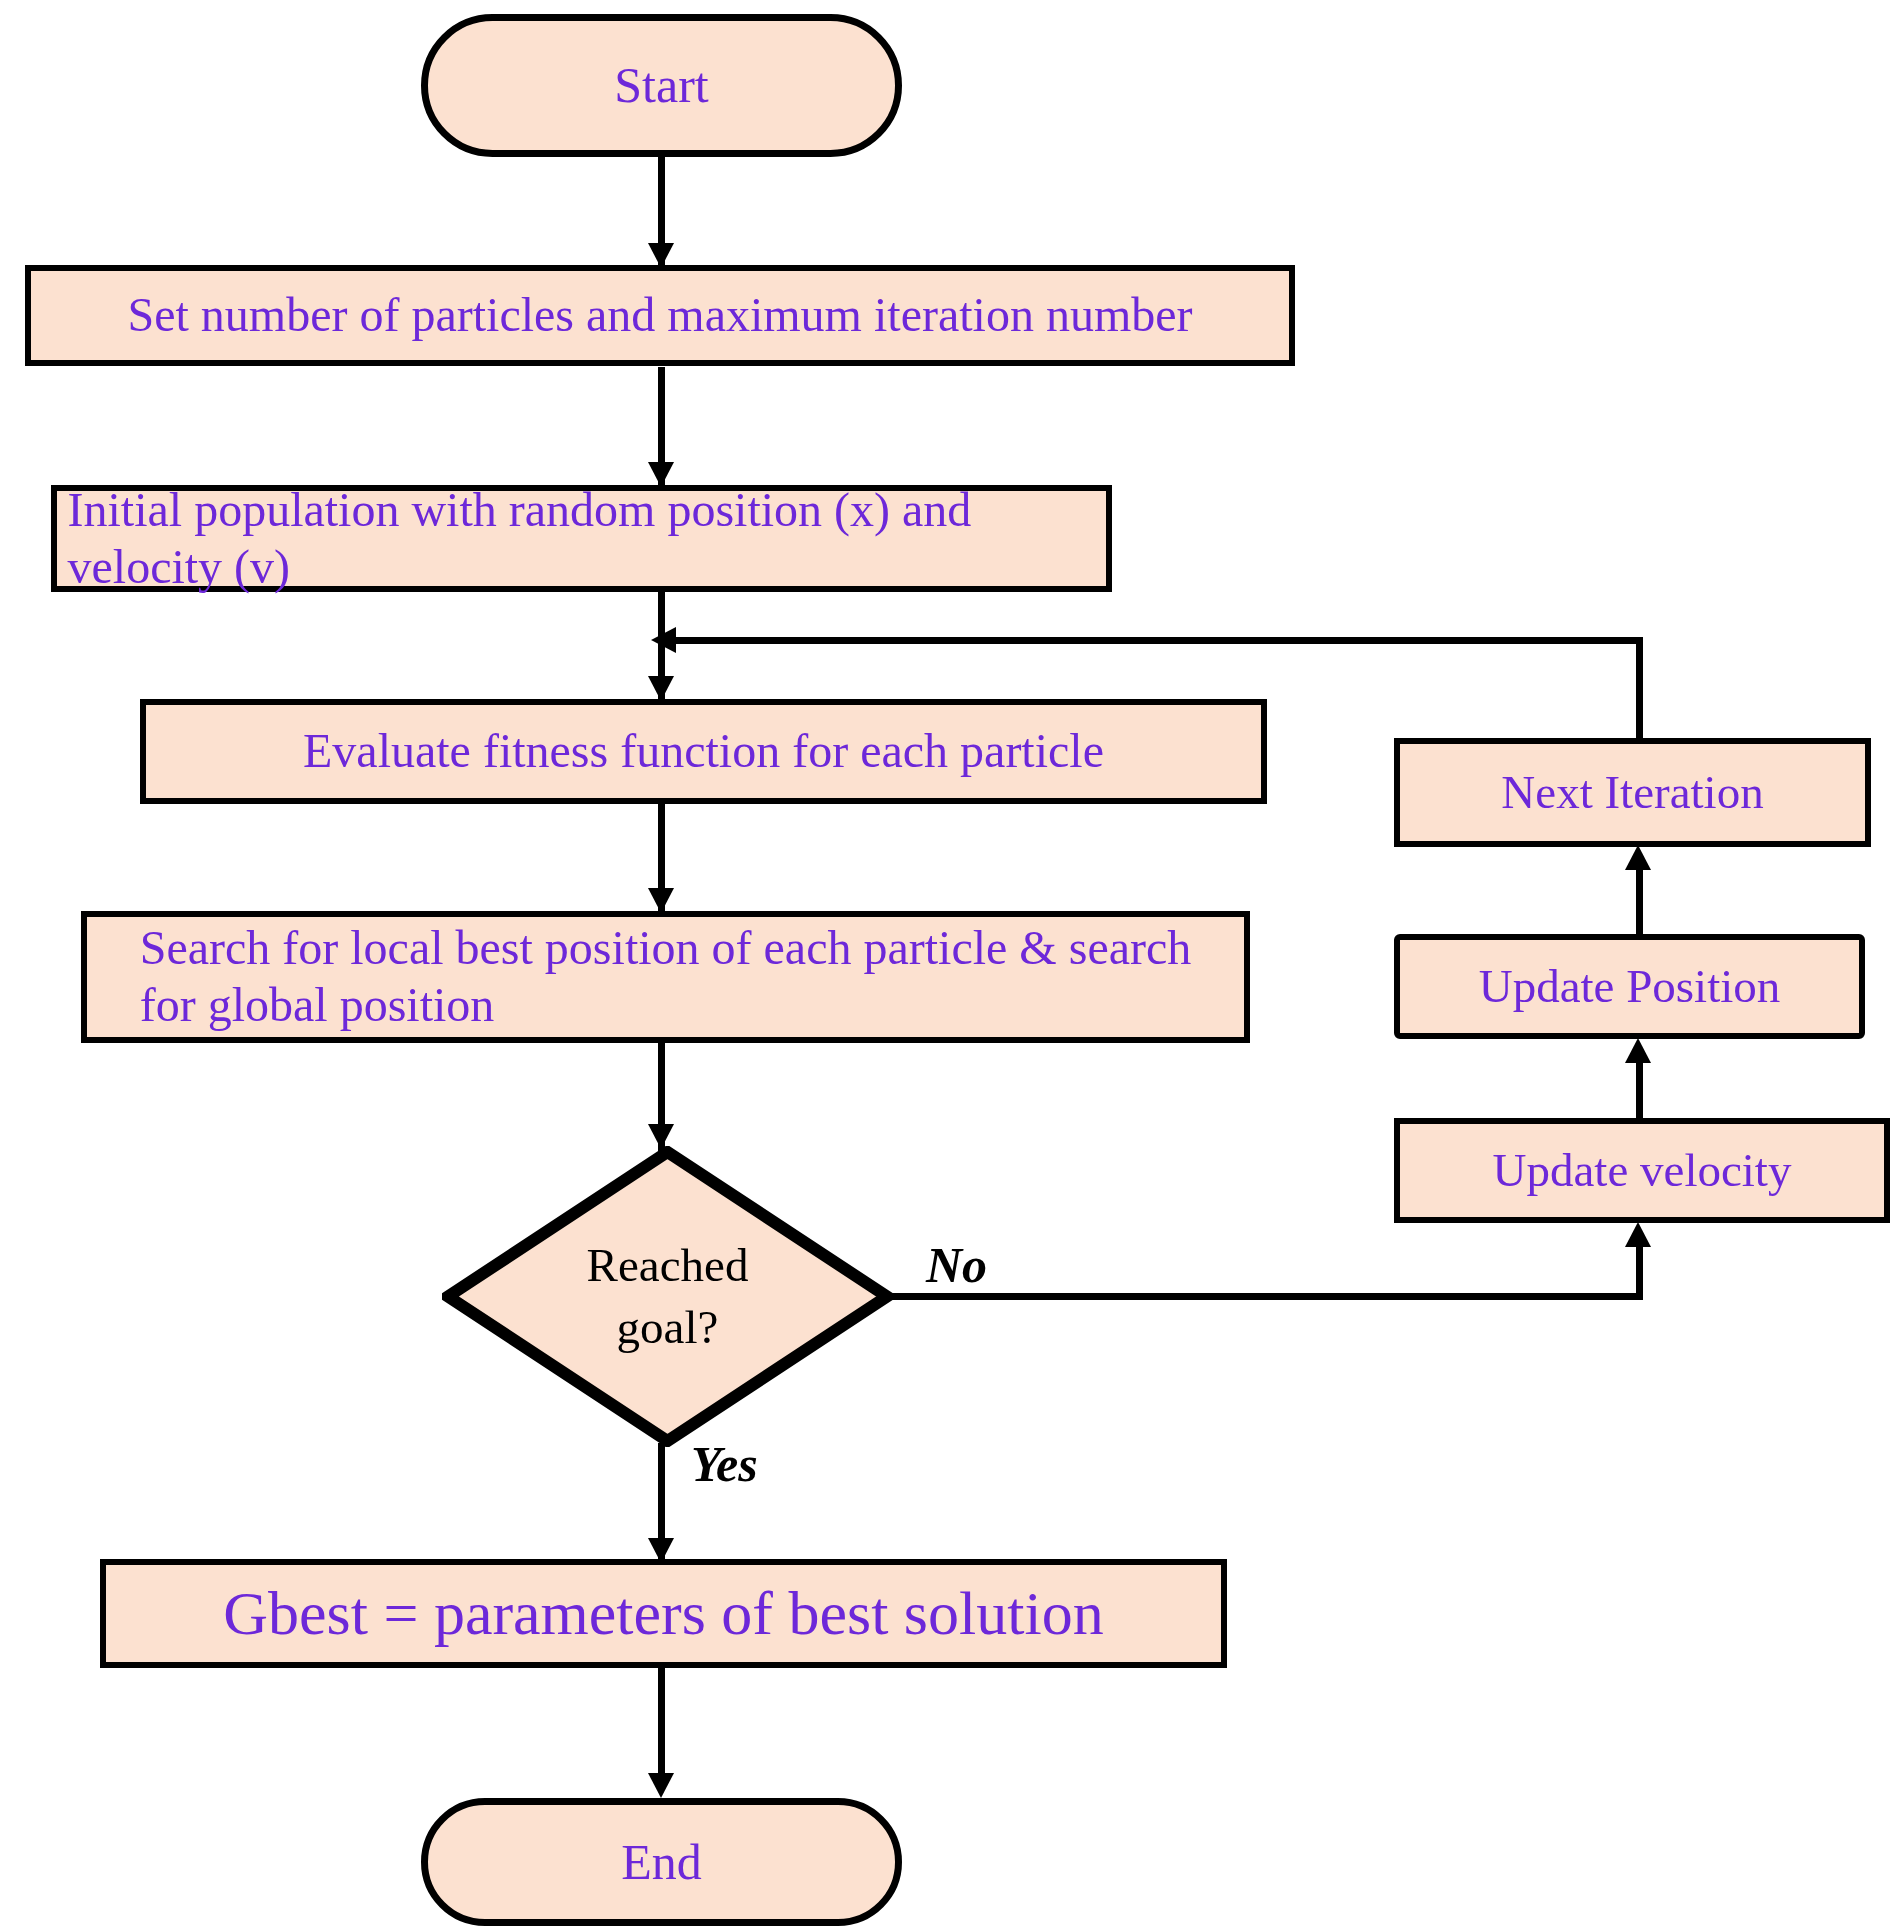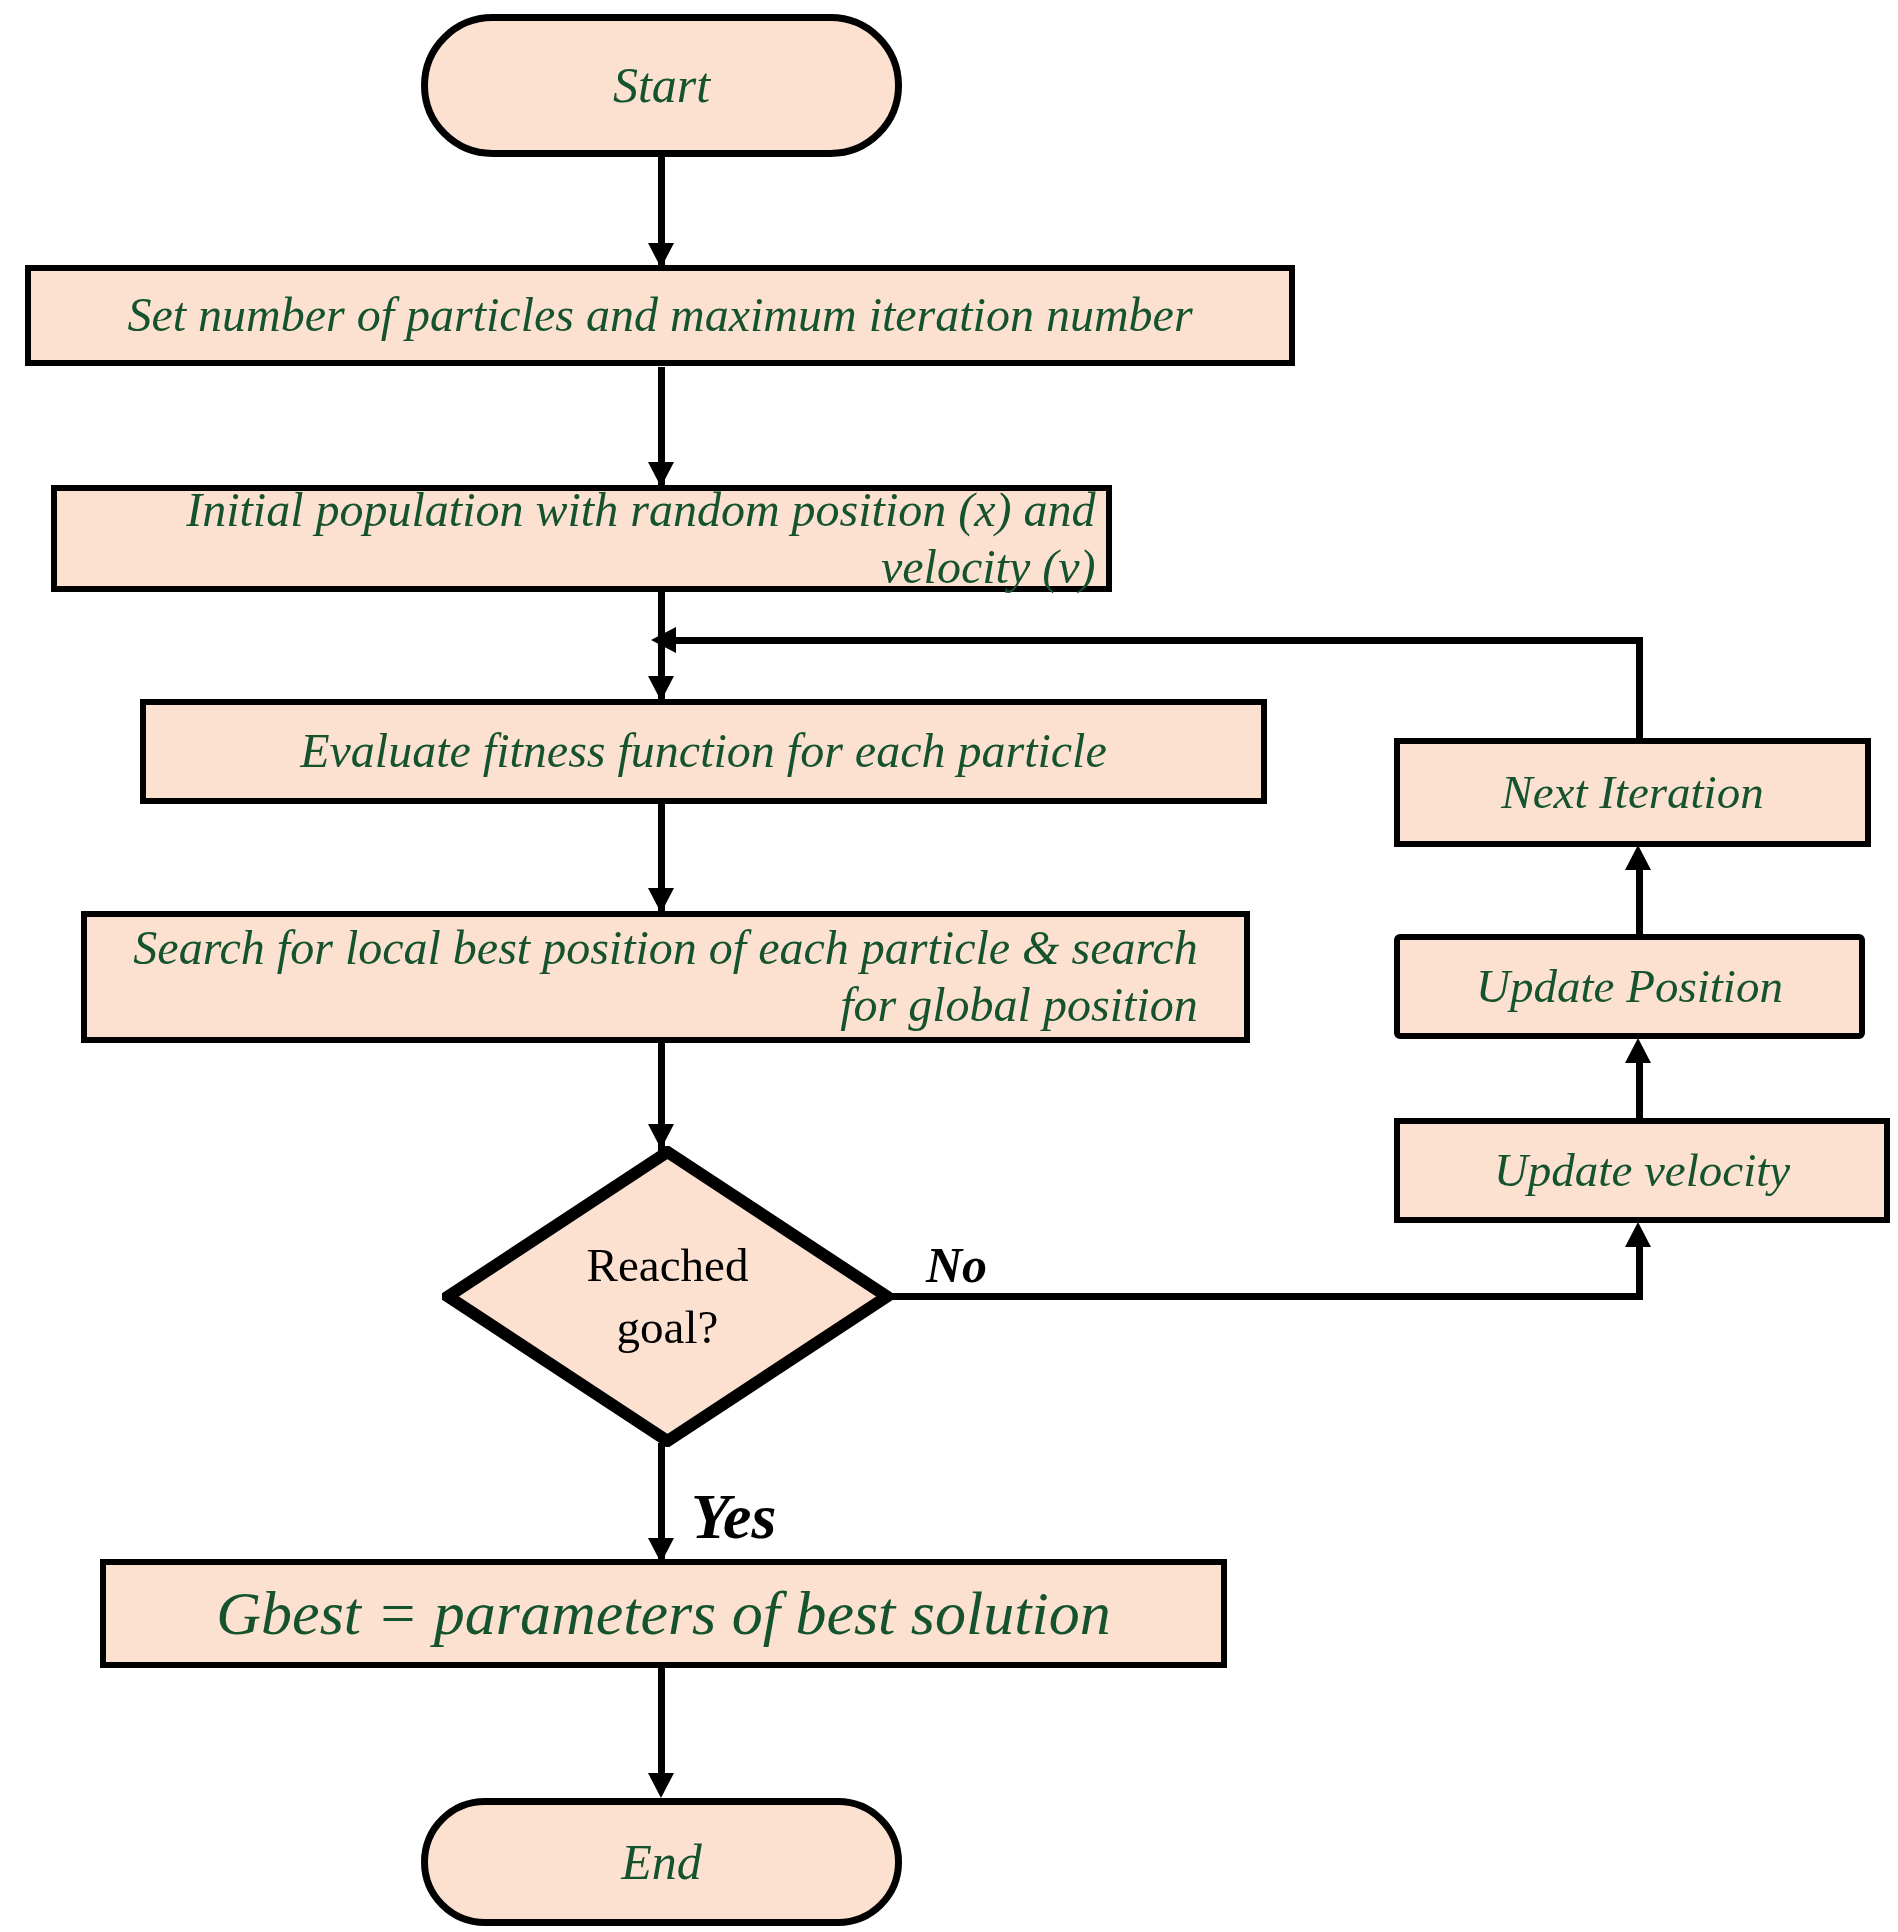--- a/index.html
+++ b/index.html
@@ -16,25 +16,24 @@
     overflow: hidden;
   }
   .node {
     position: absolute;
     box-sizing: border-box;
     background: #fce1d0;
     border: 6.8px solid #000000;
     display: flex;
     align-items: center;
     justify-content: center;
-    text-align: right;
-    color: #14532d;
+    text-align: left;
+    color: #6d28d9;
     line-height: 1.18;
     z-index: 3;
-    font-style: italic;
   }
   .node.terminator {
     border-radius: 7514px;
     border-width: 7.5px;
   }
   .node .lbl {
     display: block;
     padding: 0 10.5px;
   }
 
@@ -107,21 +106,21 @@
 
   .edge-label {
     position: absolute;
     font-weight: bold;
     color: #000000;
     z-index: 4;
     white-space: nowrap;
     font-style: italic;
   }
   #label-no  { left: 926px; top: 1236px; font-size: 50px; }
-  #label-yes { left: 691px;  top: 1435px; font-size: 64px; margin-top: 45px; }
+  #label-yes { left: 691px;  top: 1435px; font-size: 50px; }
 </style>
 </head>
 <body>
 
 <div id="canvas">
 
   <div class="conn vline" style="left:658px; top:156px; height:113px;"></div>
   <div class="arrowhead arrow-down" style="left:648px; top:243px;"></div>
 
   <div class="conn vline" style="left:658px; top:367px; height:124px;"></div>

